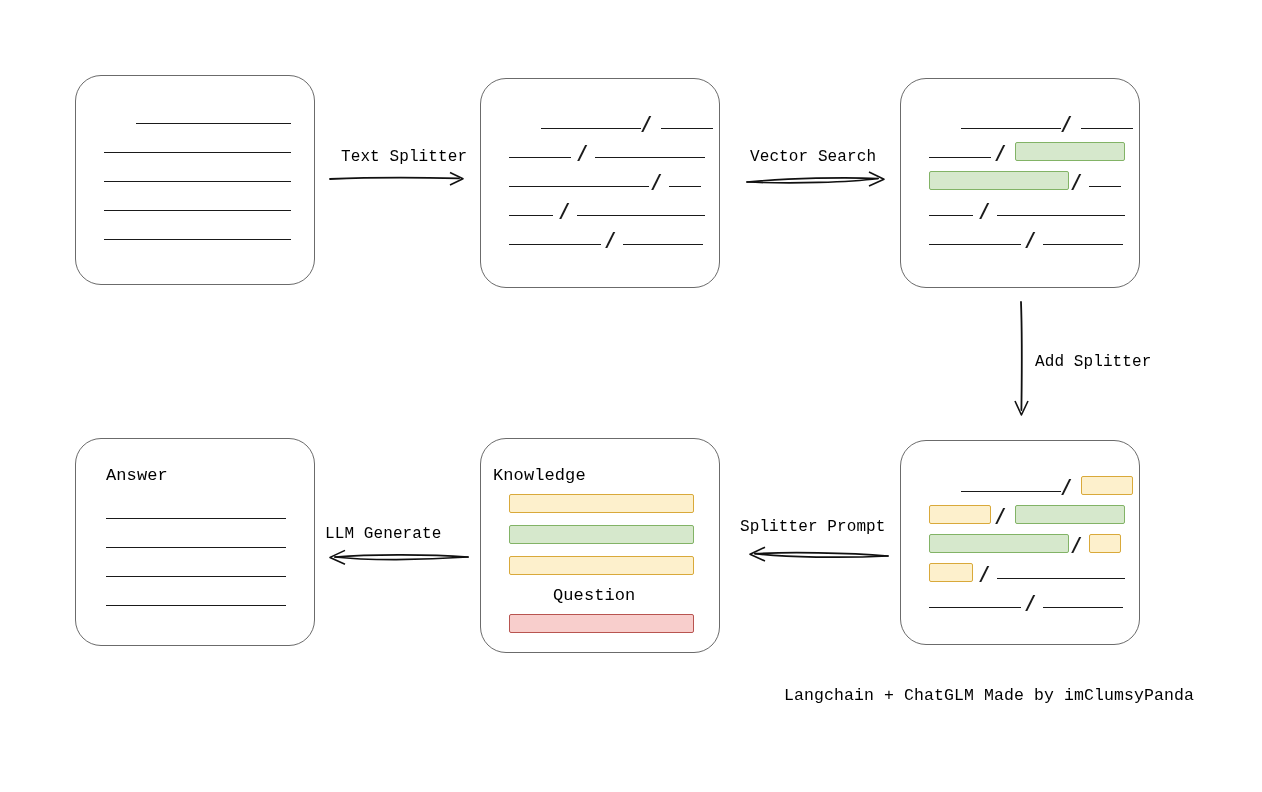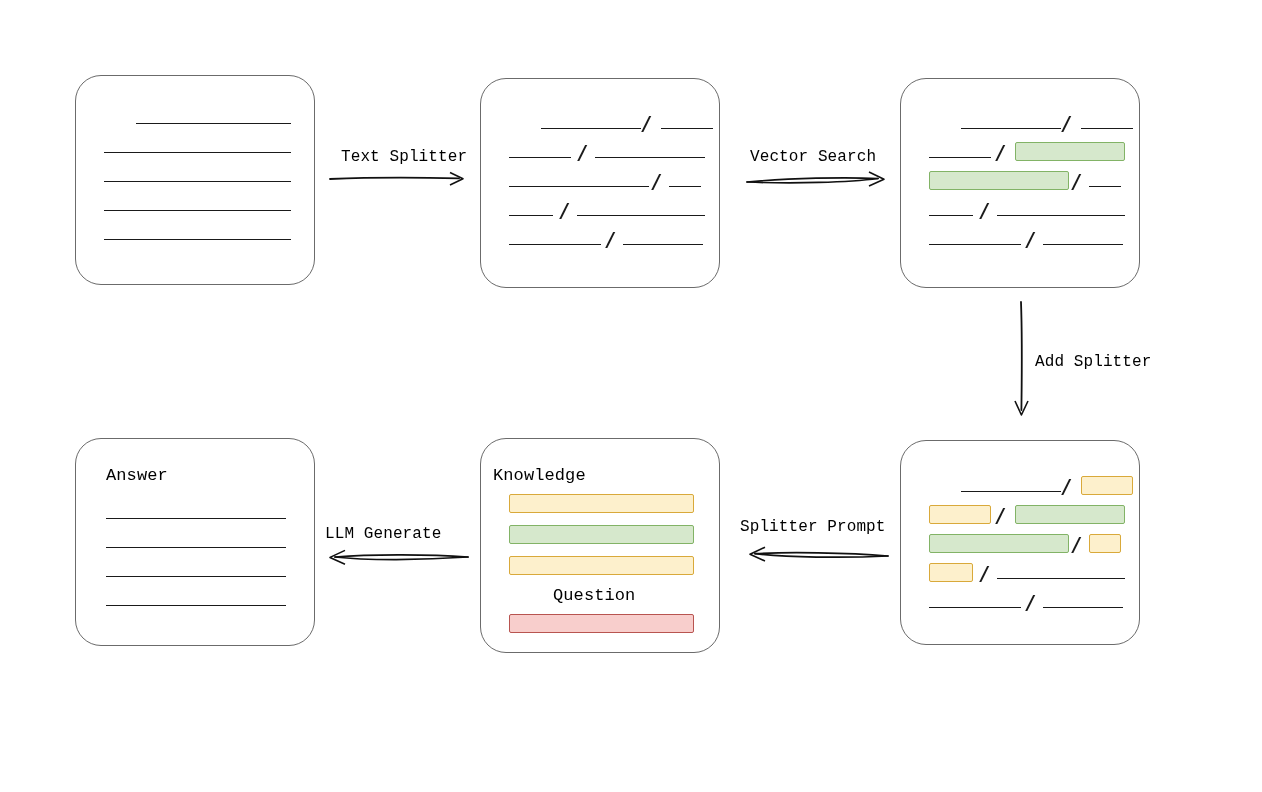--- a/index.html
+++ b/index.html
@@ -206,14 +206,15 @@
   </svg>
 
   <div class="doc-box" style="left:75px; top:438px; width:240px; height:208px;">
     <div class="hand box-title" style="left:30px; top:27px;">Answer</div>
     <div class="rule" style="left:30px; top:79px;  width:180px;"></div>
     <div class="rule" style="left:30px; top:108px; width:180px;"></div>
     <div class="rule" style="left:30px; top:137px; width:180px;"></div>
     <div class="rule" style="left:30px; top:166px; width:180px;"></div>
   </div>
 
+  <div class="hand footer-note" style="left:784px; top:686px;">Langchain + ChatGLM Made by imClumsyPanda</div>
 
 </div>
 
 </body></html>

